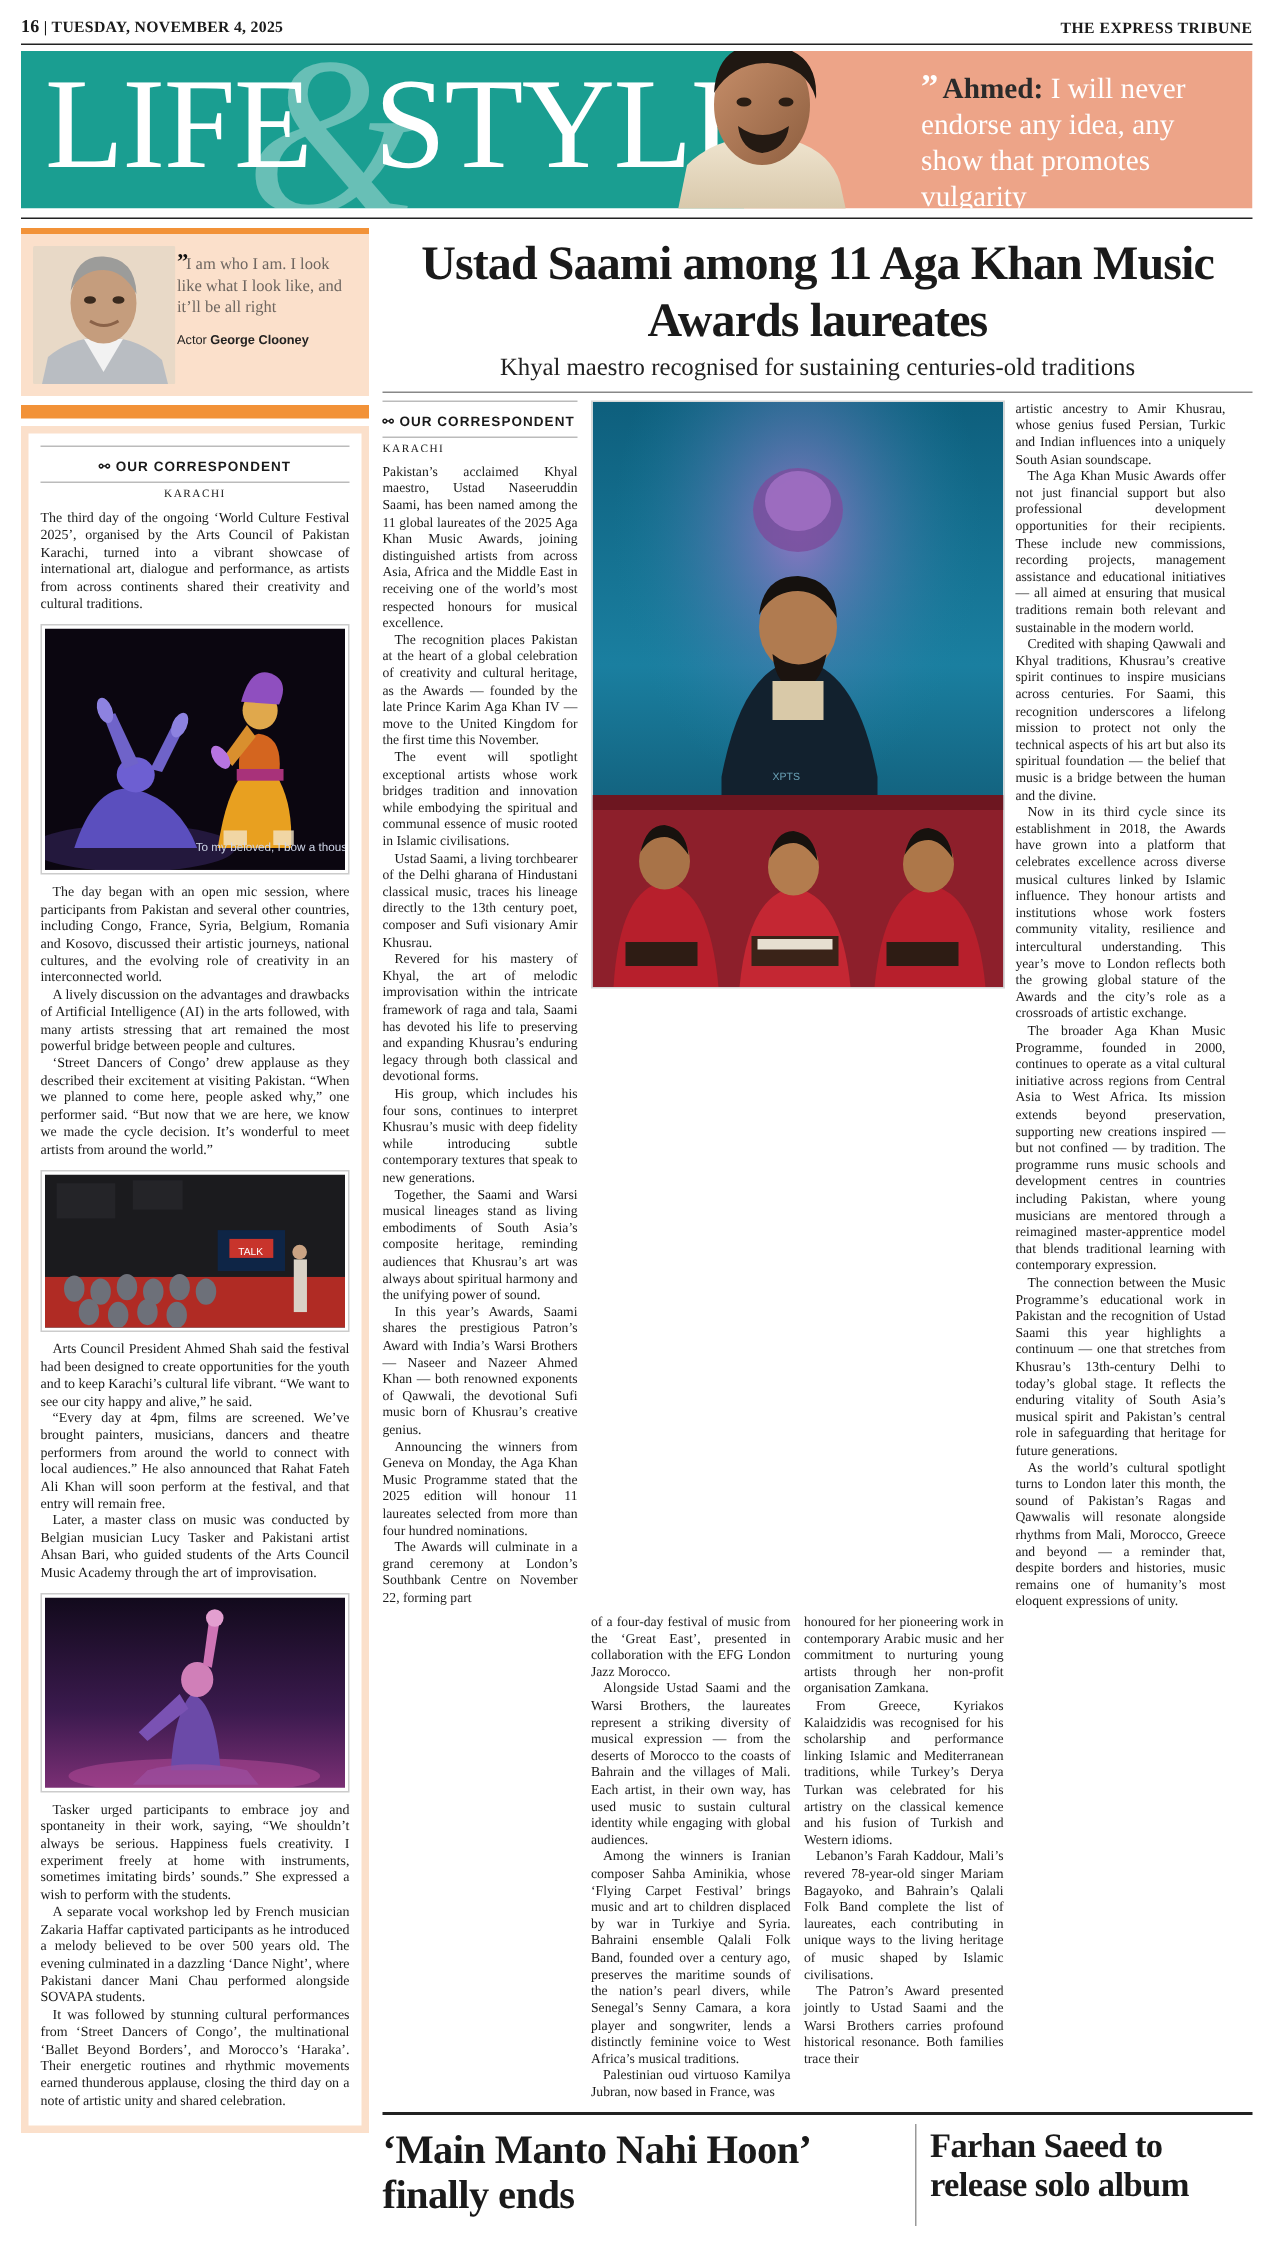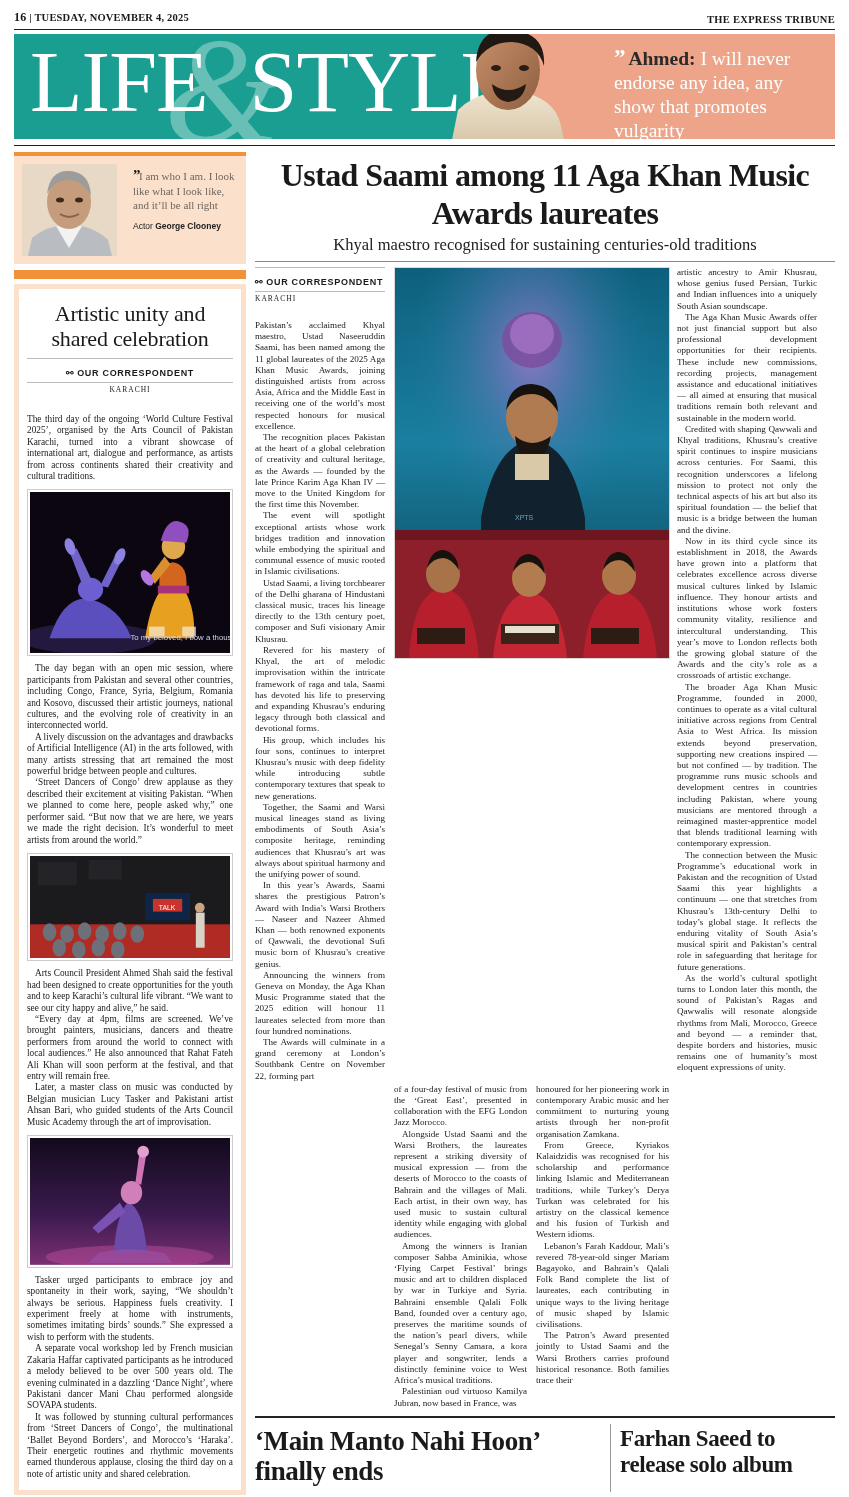--- a/index.html
+++ b/index.html
@@ -41,21 +41,21 @@
     position:absolute;left:420px;top:-16px;width:140px;height:122px;z-index:5;
   }
   .rule-under-mast{border-top:1.6px solid #222;margin-top:6px;}
 
   
   .grid{display:flex;gap:9px;margin-top:6px;}
   .col-left{flex:0 0 232px;}
   .col-main{flex:1 1 auto;}
 
   
-  .qbox{background:#fbe0cb;border-top:4px solid #f29238;padding:8px;display:flex;gap:16px;align-items:flex-start;justify-content:center;}
+  .qbox{background:#fbe0cb;border-top:4px solid #f29238;padding:8px;display:flex;gap:1px;align-items:flex-start;justify-content:center;}
   .qbox-photo{width:95px;height:92px;flex:0 0 95px;border-radius:1px;overflow:hidden;}
   .qbox-body{flex:1 1 auto;padding-top:4px;}
   .qbox-q{font-size:11px;line-height:14.5px;color:#6e6660;}
   .qbox-q .qm{color:#111;font-weight:bold;font-size:15px;letter-spacing:-1.5px;}
   .qbox-credit{margin-top:8px;font-size:8.5px;font-family:"Liberation Sans",sans-serif;color:#222;}
   .orange-band{height:9px;background:#f29238;margin-top:6px;}
 
   
   .feature{border:5px solid #fbe0cb;padding:8px 8px 10px 8px;margin-top:5px;background:#fff;}
   .feature h2{
@@ -176,29 +176,28 @@
           <div class="qbox-credit">
             <span>Actor</span>
             <b>George Clooney</b>
           </div>
         </div>
       </div>
 
       <div class="orange-band"></div>
 
       <div class="feature">
-        <h2>Artistic unity and shared celebration</h2>
         <div class="byline">
           <span class="byline-name">
             <span class="pin">⚯</span><span>OUR CORRESPONDENT</span>
           </span>
         </div>
         <div class="byline-city">KARACHI</div>
 
-        <div class="bodytext" style="margin-top:20px">
+        <div class="bodytext" style="margin-top:8px">
           <p class="first">The third day of the ongoing ‘World Culture Festival 2025’, organised by the Arts Council of Pakistan Karachi, turned into a vibrant showcase of international art, dialogue and performance, as artists from across continents shared their creativity and cultural traditions.</p>
         </div>
 
         <div class="figure">
           <svg class="art" viewBox="0 0 205 165">
             <rect width="205" height="165" fill="#0b0610"></rect>
             <ellipse cx="60" cy="150" rx="70" ry="16" fill="#3b2a6a" opacity=".5"></ellipse>
             <path d="M20 150 Q35 104 62 110 Q92 118 104 150 Z" fill="#5b4fbe"></path>
             <ellipse cx="62" cy="100" rx="13" ry="12" fill="#6d5fd2"></ellipse>
             <path d="M54 96 L40 60 L48 58 L64 92 Z" fill="#6f63c9"></path>
@@ -214,21 +213,21 @@
             <ellipse cx="120" cy="88" rx="5" ry="9" fill="#b674e0" transform="rotate(-35 120 88)"></ellipse>
             <rect x="122" y="138" width="16" height="10" fill="#f3e3c6" opacity=".8"></rect>
             <rect x="156" y="138" width="14" height="10" fill="#f3e3c6" opacity=".8"></rect>
             <text x="103" y="152" fill="#cfd6e8" font-size="8" font-family="Liberation Sans, sans-serif">To my beloved, I bow a thousand</text>
           </svg>
         </div>
 
         <div class="bodytext">
           <p>The day began with an open mic session, where participants from Pakistan and several other countries, including Congo, France, Syria, Belgium, Romania and Kosovo, discussed their artistic journeys, national cultures, and the evolving role of creativity in an interconnected world.</p>
           <p>A lively discussion on the advantages and drawbacks of Artificial Intelligence (AI) in the arts followed, with many artists stressing that art remained the most powerful bridge between people and cultures.</p>
-          <p>‘Street Dancers of Congo’ drew applause as they described their excitement at visiting Pakistan. “When we planned to come here, people asked why,” one performer said. “But now that we are here, we years we made the right decision. It’s wonderful to meet artists from around the world.”</p>
+          <p>‘Street Dancers of Congo’ drew applause as they described their excitement at visiting Pakistan. “When we planned to come here, people asked why,” one performer said. “But now that we are here, we know we made the cycle decision. It’s wonderful to meet artists from around the world.”</p>
         </div>
 
         <div class="figure">
           <svg class="art" viewBox="0 0 205 105">
             <rect width="205" height="105" fill="#1b1b1e"></rect>
             <rect y="70" width="205" height="35" fill="#b02b24"></rect>
             <rect x="118" y="38" width="46" height="28" fill="#0e2546"></rect>
             <rect x="126" y="44" width="30" height="13" fill="#c8342c"></rect>
             <text x="132" y="55" fill="#fff" font-size="7" font-family="Liberation Sans, sans-serif">TALK</text>
             <g fill="#6d7079">
@@ -293,21 +292,21 @@
       <div style="border-top:1px solid #888;margin-bottom:5px"></div>
 
       <div class="maincols">
         <div class="mc" style="flex:0 0 130px">
           <div class="byline" style="text-align:left">
             <span class="byline-name">
               <span class="pin">⚯</span><span>OUR CORRESPONDENT</span>
             </span>
           </div>
           <div class="byline-city" style="text-align:left">KARACHI</div>
-          <div class="bodytext" style="margin-top:17px">
+          <div class="bodytext" style="margin-top:6px">
             <p class="first">Pakistan’s acclaimed Khyal maestro, Ustad Naseeruddin Saami, has been named among the 11 global laureates of the 2025 Aga Khan Music Awards, joining distinguished artists from across Asia, Africa and the Middle East in receiving one of the world’s most respected honours for musical excellence.</p>
             <p>The recognition places Pakistan at the heart of a global celebration of creativity and cultural heritage, as the Awards — founded by the late Prince Karim Aga Khan IV — move to the United Kingdom for the first time this November.</p>
             <p>The event will spotlight exceptional artists whose work bridges tradition and innovation while embodying the spiritual and communal essence of music rooted in Islamic civilisations.</p>
             <p>Ustad Saami, a living torchbearer of the Delhi gharana of Hindustani classical music, traces his lineage directly to the 13th century poet, composer and Sufi visionary Amir Khusrau.</p>
             <p>Revered for his mastery of Khyal, the art of melodic improvisation within the intricate framework of raga and tala, Saami has devoted his life to preserving and expanding Khusrau’s enduring legacy through both classical and devotional forms.</p>
             <p>His group, which includes his four sons, continues to interpret Khusrau’s music with deep fidelity while introducing subtle contemporary textures that speak to new generations.</p>
             <p>Together, the Saami and Warsi musical lineages stand as living embodiments of South Asia’s composite heritage, reminding audiences that Khusrau’s art was always about spiritual harmony and the unifying power of sound.</p>
             <p>In this year’s Awards, Saami shares the prestigious Patron’s Award with India’s Warsi Brothers — Naseer and Nazeer Ahmed Khan — both renowned exponents of Qawwali, the devotional Sufi music born of Khusrau’s creative genius.</p>
             <p>Announcing the winners from Geneva on Monday, the Aga Khan Music Programme stated that the 2025 edition will honour 11 laureates selected from more than four hundred nominations.</p>
             <p>The Awards will culminate in a grand ceremony at London’s Southbank Centre on November 22, forming part</p>

